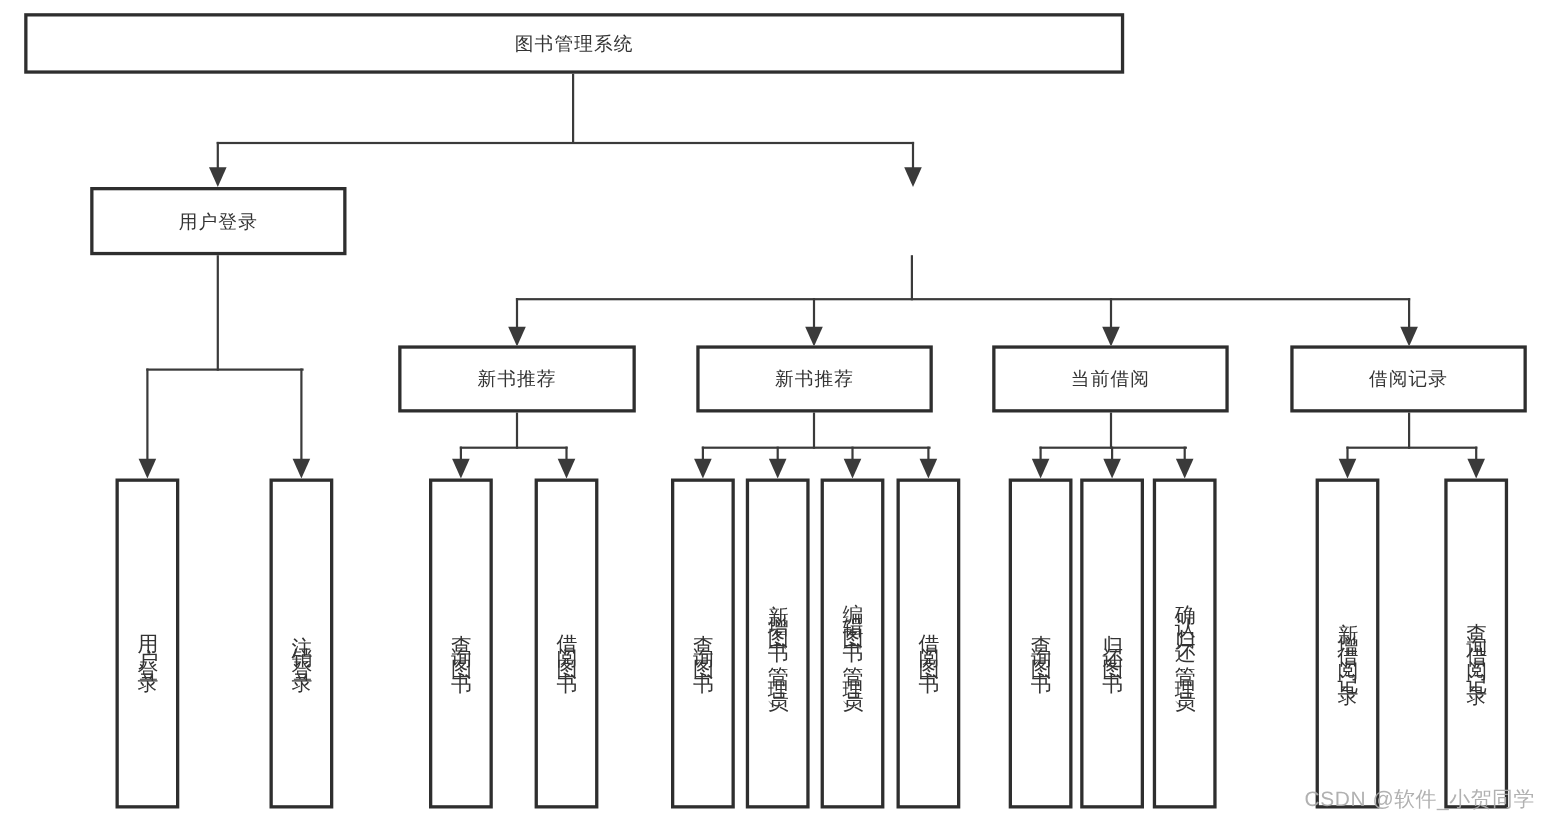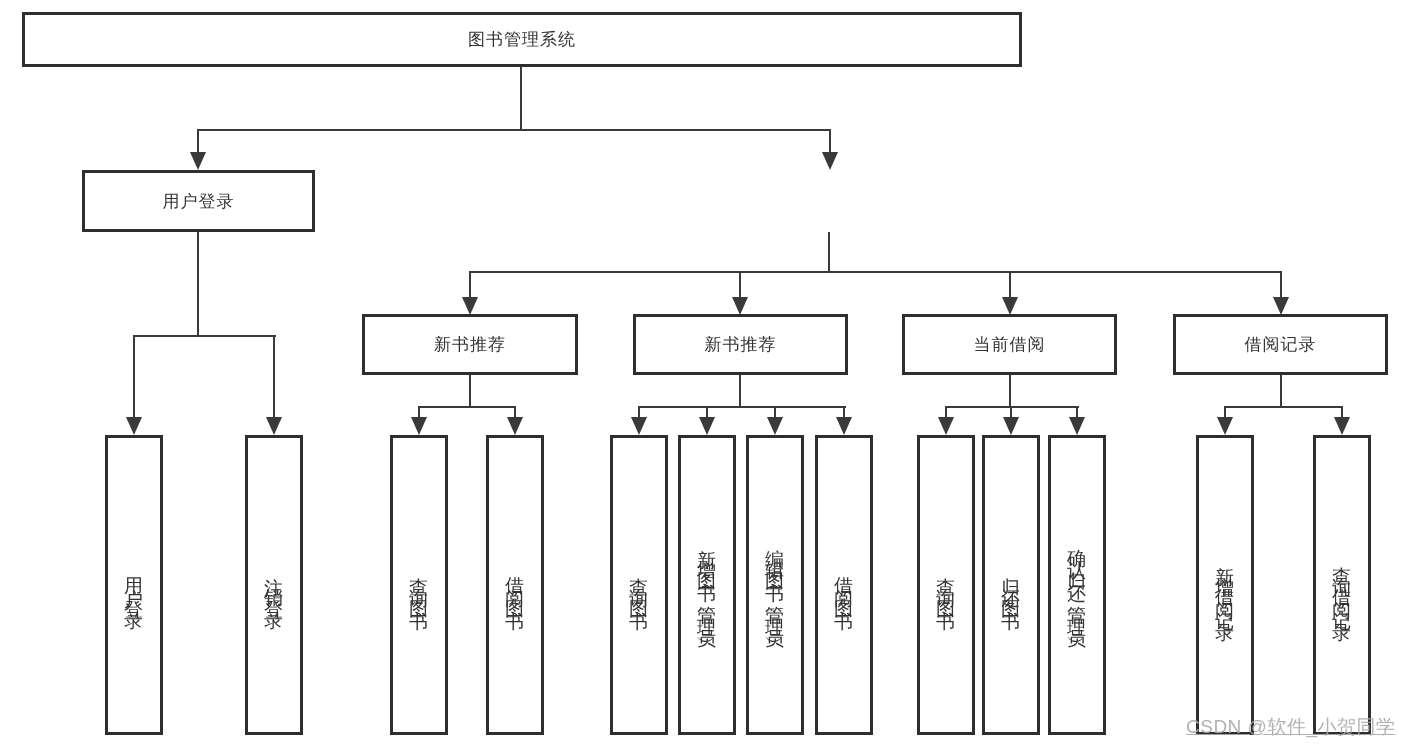--- a/index.html
+++ b/index.html
@@ -26,21 +26,21 @@
   .hline,.vline{position:absolute; background:var(--line);}
   .hline{height:2px;}
   .vline{width:2px;}
   .arrow{
     position:absolute; width:0; height:0;
     border-left:8px solid transparent; border-right:8px solid transparent;
     border-top:18px solid var(--line);
   }
   .watermark{
     position:absolute; color:var(--wm); font-size:19px; letter-spacing:0.5px;
-    white-space:nowrap; opacity:0.92;text-decoration:underline;
+    white-space:nowrap; opacity:0.92;
   }
 </style>
 </head>
 <body>
 
 <div id="canvas">
 
   <div class="node" style="left:22px; top:12px; width:1000px; height:55px;">图书管理系统</div>
 
   <div>

